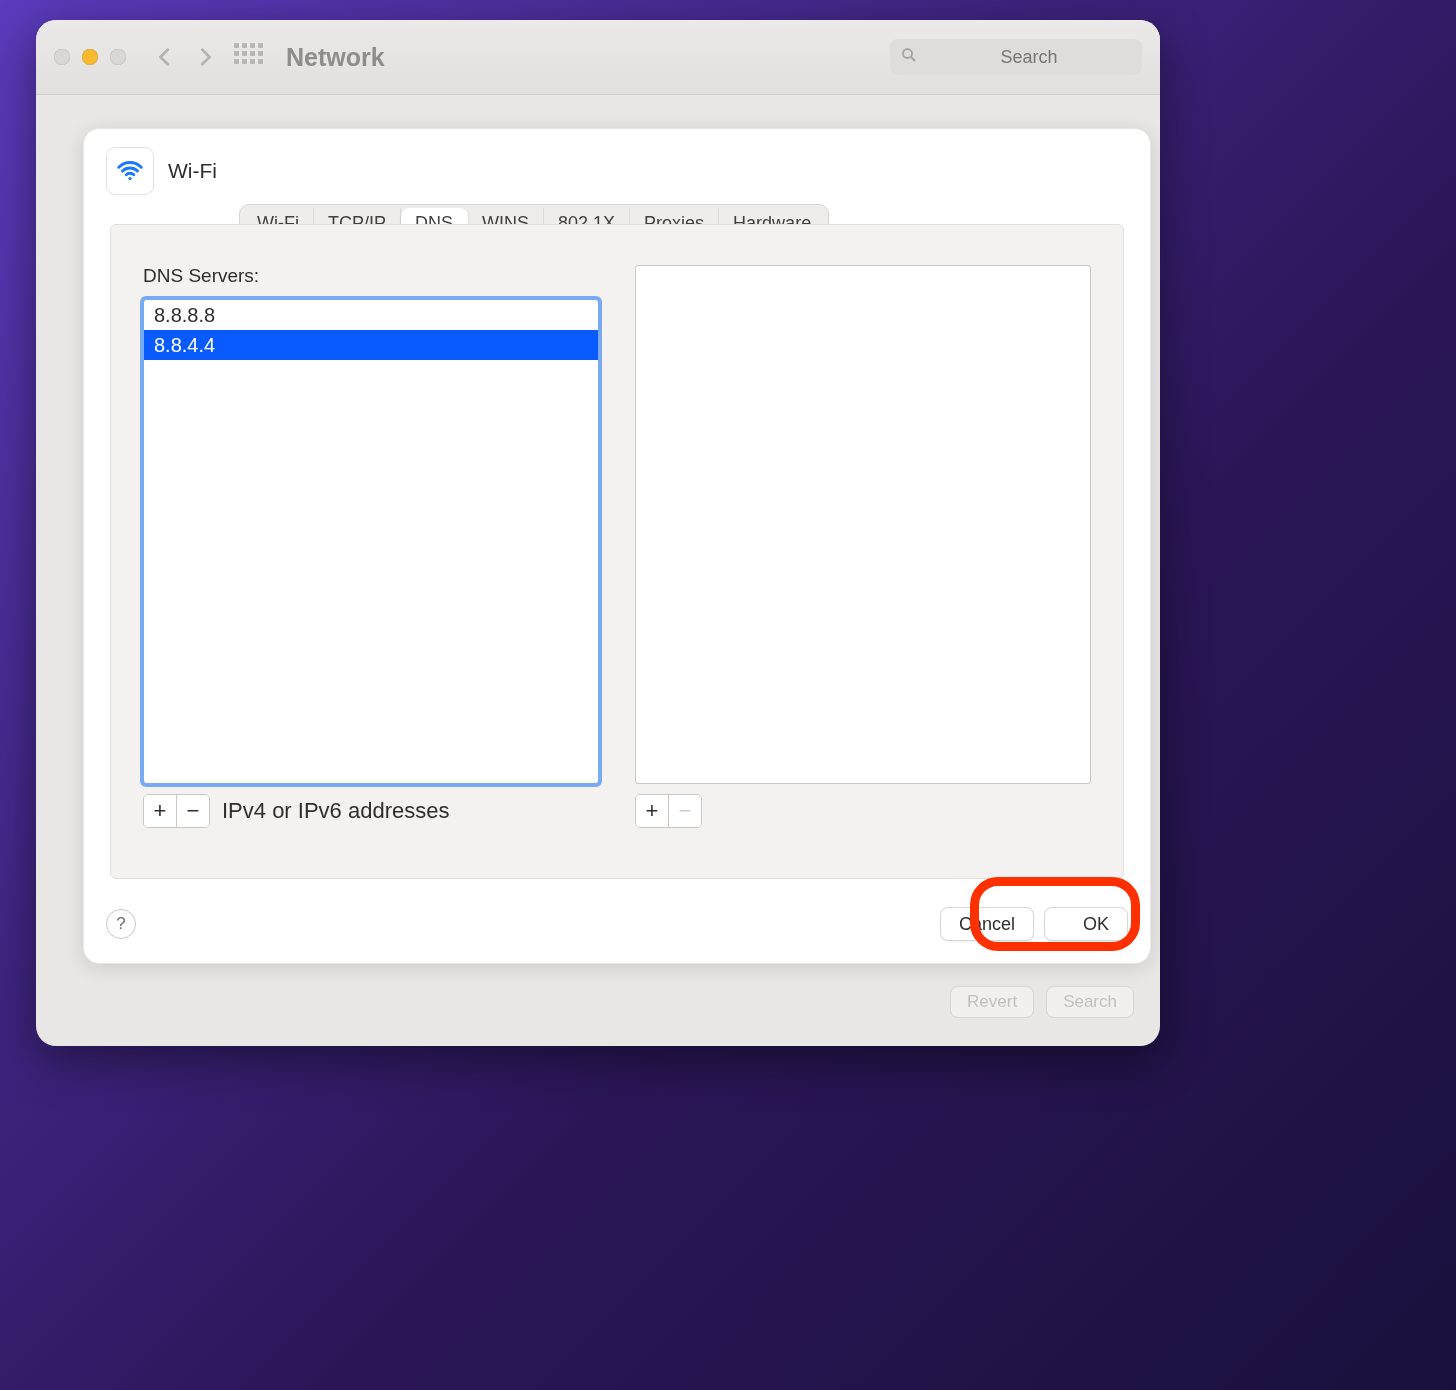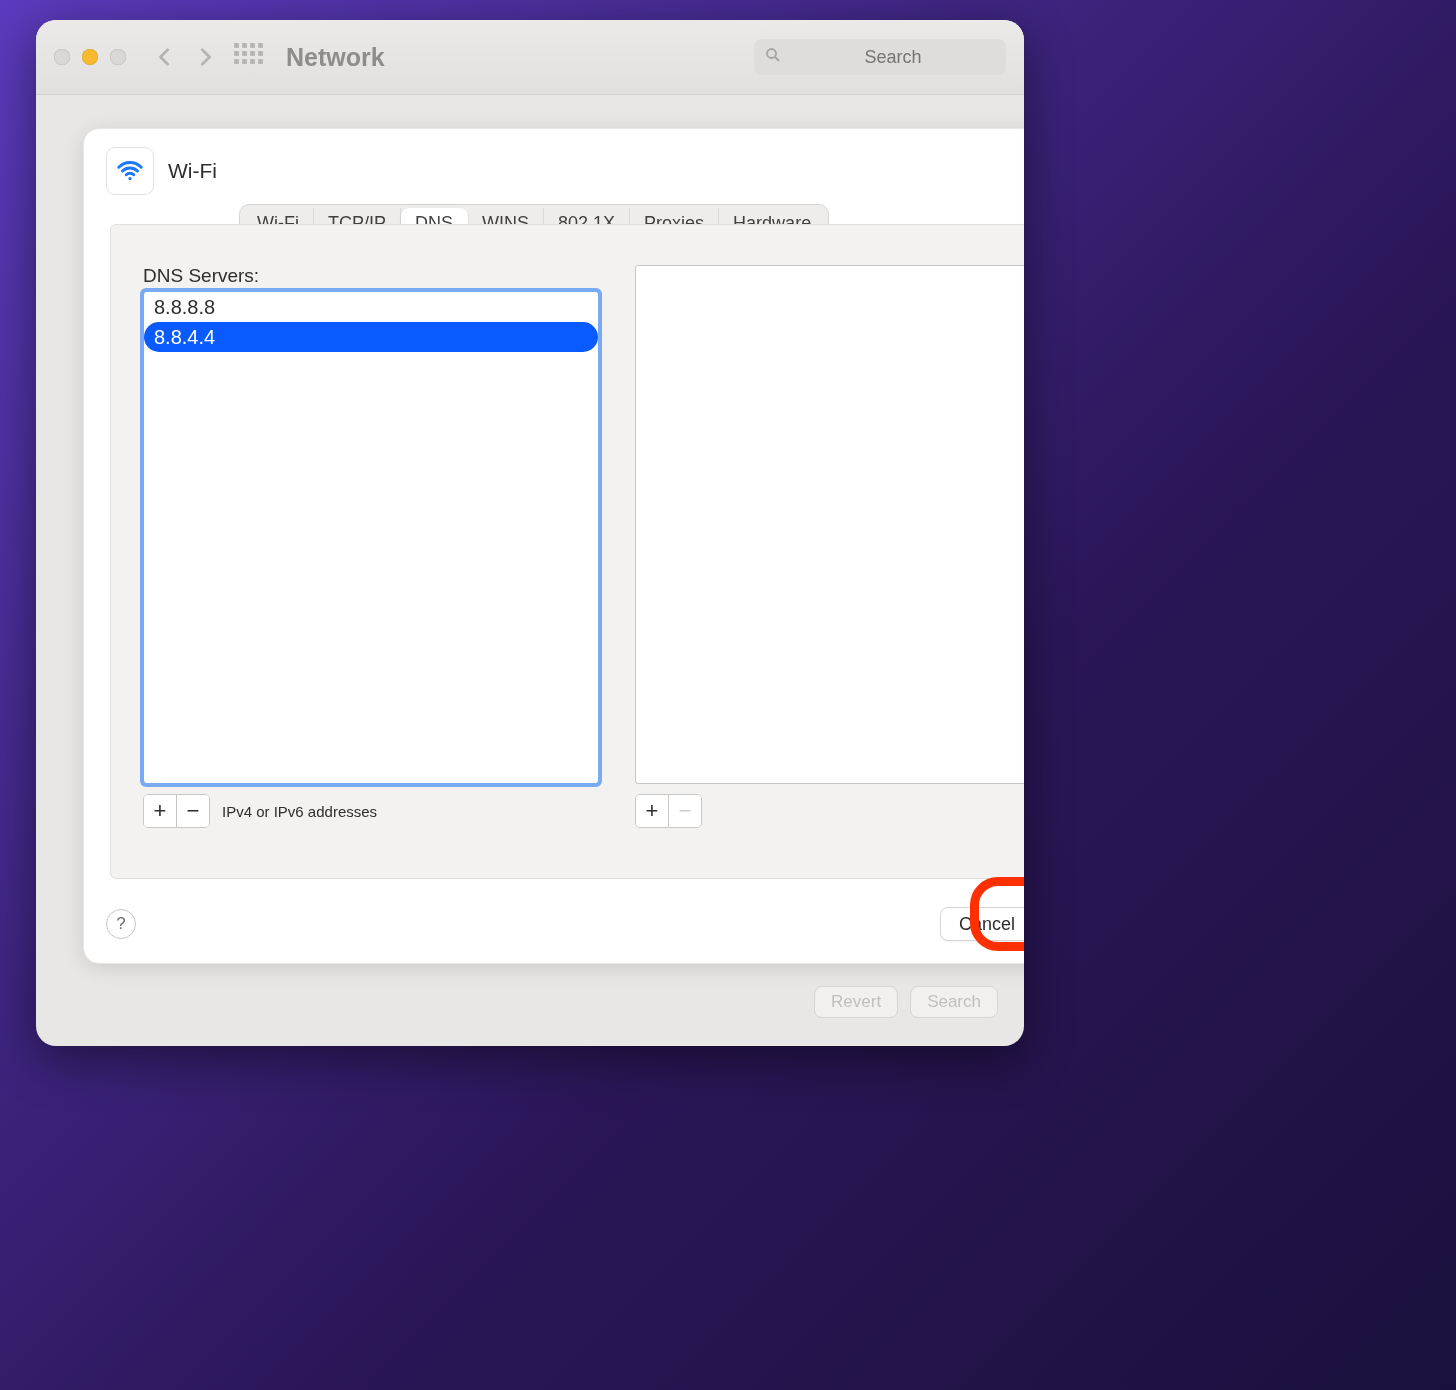--- a/index.html
+++ b/index.html
@@ -22,21 +22,21 @@
     margin: 0; padding: 0;
     width: 1456px; height: 1390px;
     font-family: -apple-system, "Helvetica Neue", Arial, sans-serif;
     background: linear-gradient(135deg, var(--purple-bg-light) 0%, var(--purple-bg-dark) 60%, #1b103d 100%);
   }
 
   
   .window {
     position: absolute;
     left: 36px; top: 20px;
-    width: 988px; height: 1026px;
+    width: 1124px; height: 1026px;
     background: var(--win-bg);
     border-radius: 20px;
     box-shadow: 0 14px 48px rgba(0,0,0,.45);
     overflow: hidden;
   }
   .titlebar {
     height: 74px;
     display: flex; align-items: center;
     gap: 18px;
     padding: 0 18px;
@@ -137,39 +137,39 @@
     border-radius:6px;
   }
 
   .two-col {
     display:grid; grid-template-columns:1fr 1fr; gap:36px;
     padding:40px 32px 16px 32px;
     height: calc(100% - 34px);
     box-sizing:border-box;
   }
   .col { display:flex; flex-direction:column; }
-  .col-title { font-size:19px; color:var(--text); margin-bottom:4px; }
+  .col-title { font-size:19px; color:var(--text); margin-bottom:12px; }
 
   .listbox {
     flex:1;
     background:#fff;
     border:1px solid var(--soft-border);
     border-radius:3px;
     overflow:hidden;
     min-height:0;
   }
   .listbox.focused {
     outline:4px solid #79aaf4;
     outline-offset:-1px;
     border-color:#79aaf4;
   }
   .row {
     height:30px; line-height:30px;
     padding:0 10px;
-    font-size:20px; color:var(--text);border-radius:15px;
+    font-size:20px; color:var(--text);
   }
   .row.selected { background:var(--row-selected); color:#fff; }
 
   .below-list {
     display:flex; align-items:center; gap:12px;
     margin-top:10px;
   }
   .btn-group {
     display:flex;
     background:#fff;
@@ -180,21 +180,21 @@
   .sq-btn {
     width:32px; height:32px;
     display:flex; align-items:center; justify-content:center;
     font-size:22px; line-height:1;
     color:var(--text);
     background:#fff;
   }
   .sq-btn + .sq-btn { border-left:1px solid var(--soft-border); }
   .sq-btn.disabled { color:#cfcecb; }
 
-  .hint { font-size:15px; color:var(--text); }
+  .hint { font-size:22px; color:var(--text); }
 
   .sheet-footer {
     position:absolute;
     bottom:22px; left:22px; right:22px;
     display:flex; align-items:center;
   }
   .help {
     width:28px; height:28px; border-radius:50%;
     border:1px solid var(--soft-border);
     display:flex; align-items:center; justify-content:center;

